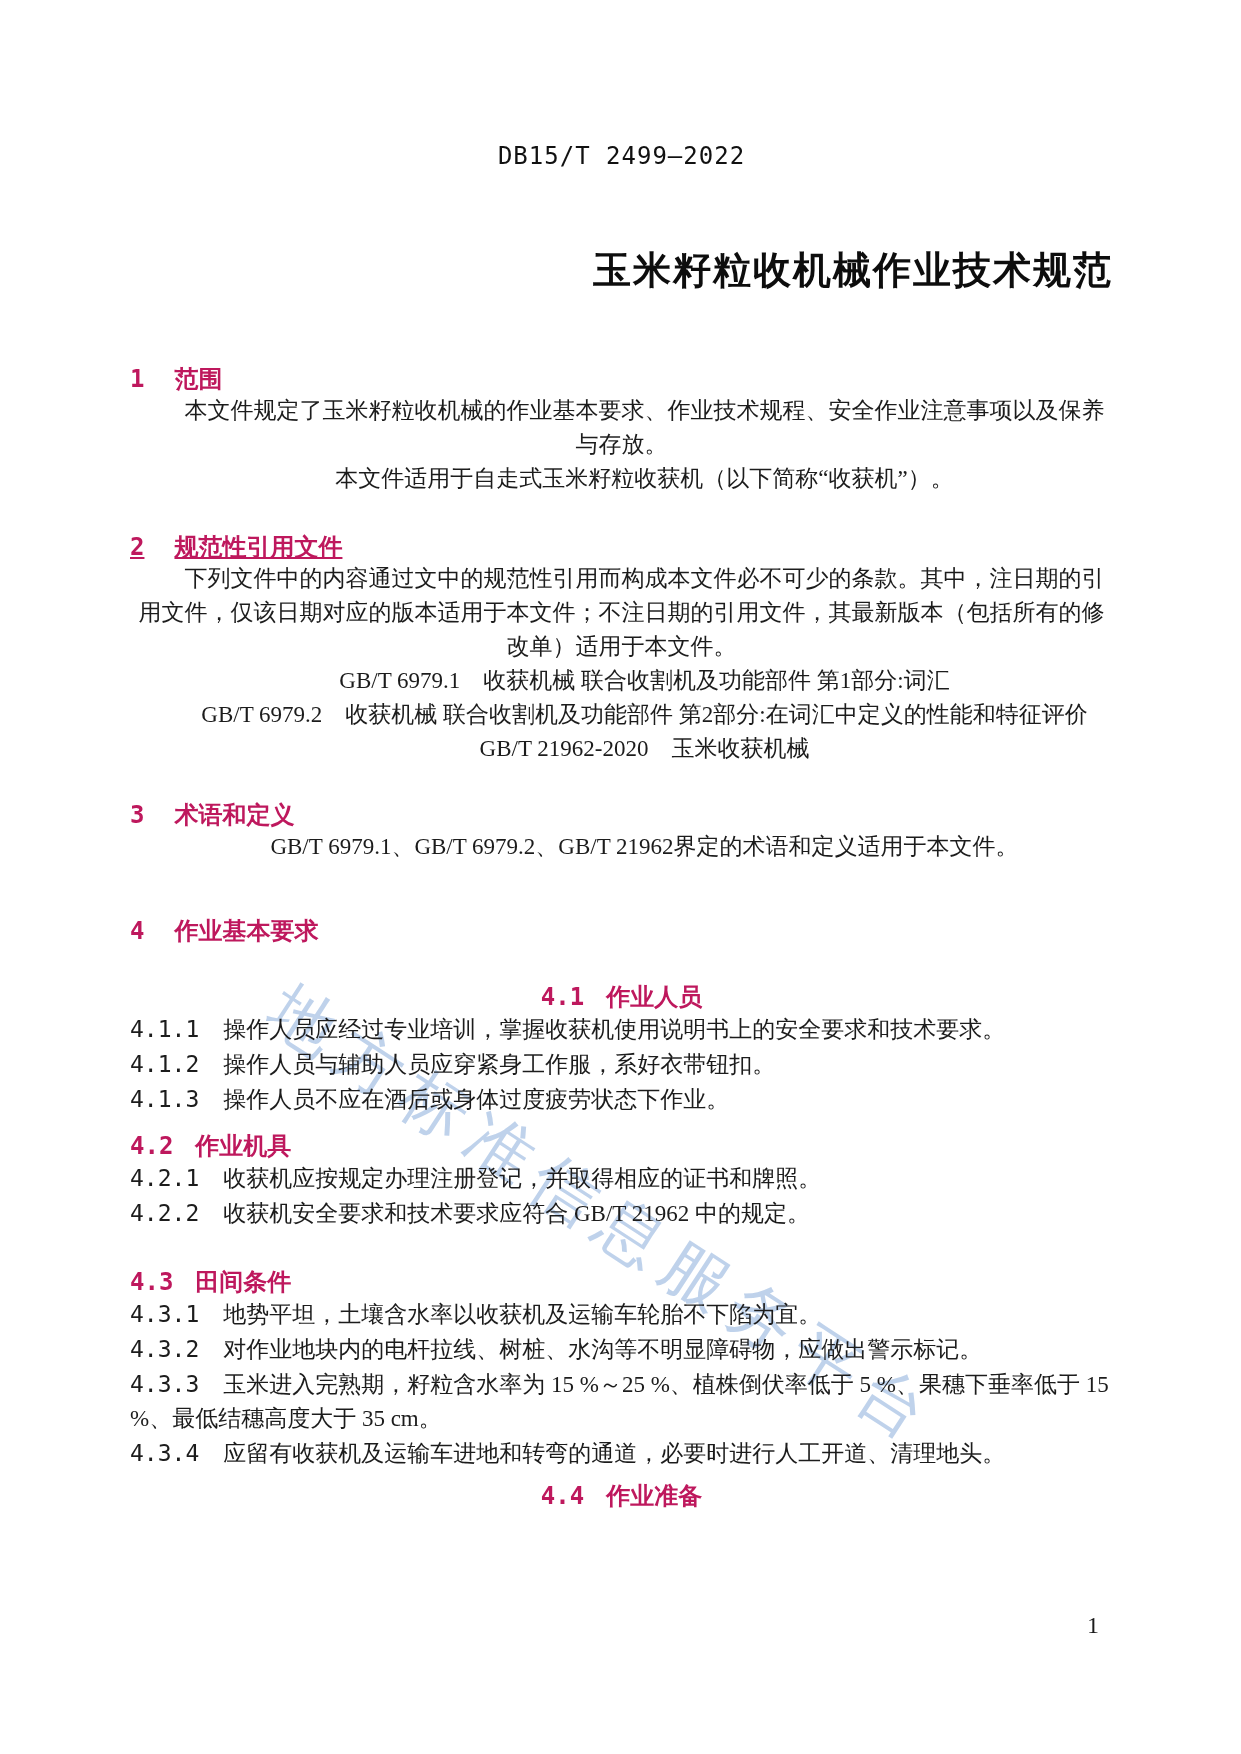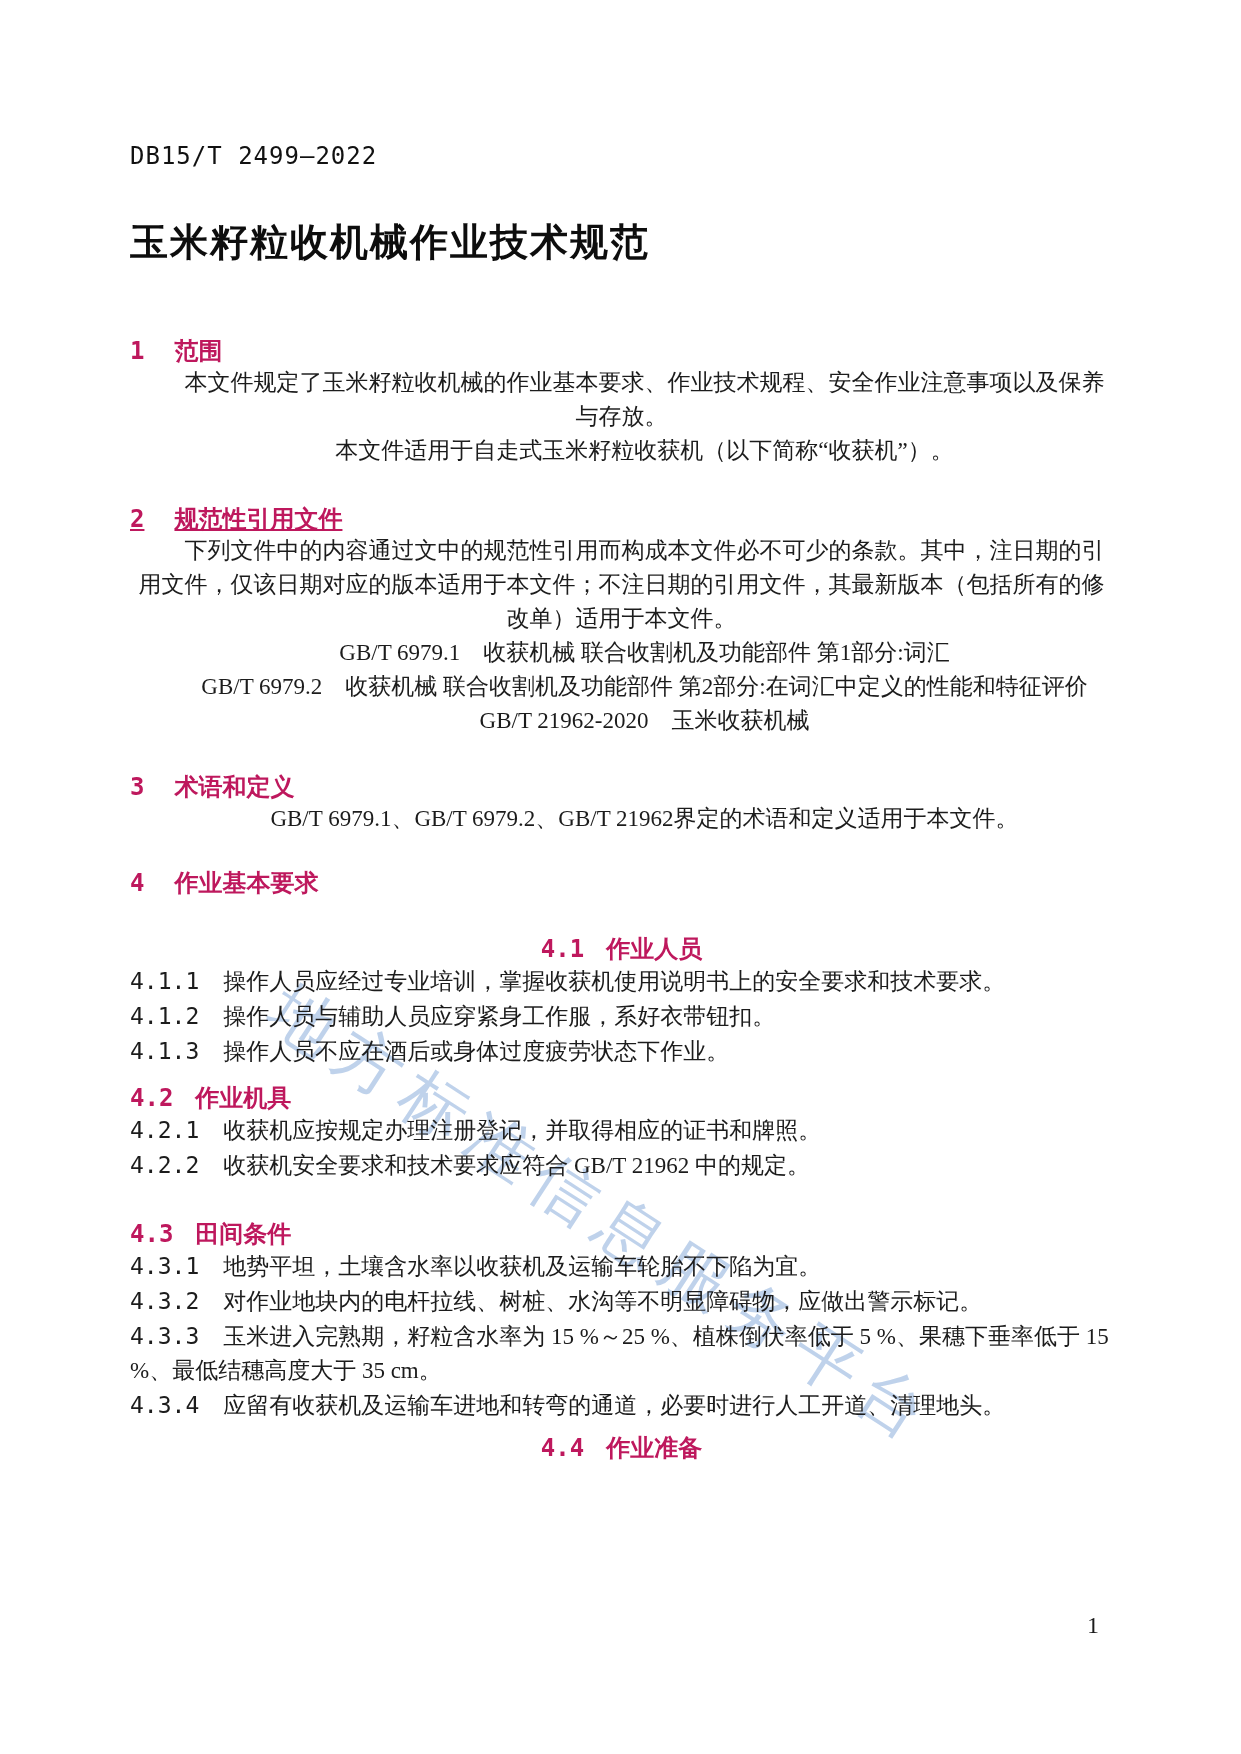--- a/index.html
+++ b/index.html
@@ -9,30 +9,30 @@
     height: 1754px;
     margin: 0 auto;
     background: #ffffff;
     overflow: hidden;
     box-sizing: border-box;
     padding: 142px 128px 0 130px;
     color: #1c1c1c;
   }
   .content { position: relative; z-index: 1; }
   .doc-header {
-    text-align: left;
+    text-align: center;
     font-family: "DejaVu Sans Mono", monospace;
     font-size: 24px;
     line-height: 28px;
     color: #111;
     letter-spacing: 1px;
   }
   .doc-title {
-    margin-top: 48px;
-    text-align: left;
+    margin-top: 76px;
+    text-align: right;
     font-family: "Liberation Sans", sans-serif;
     font-weight: bold;
     font-size: 38px;
     line-height: 48px;
     color: #0d0d0d;
     letter-spacing: 2px;
   }
   .h1, .h2 {
     font-family: "Liberation Sans", sans-serif;
     font-weight: bold;
@@ -51,21 +51,21 @@
     margin: 0;
     color: #1c1c1c;
   }
   .indent { text-indent: 2em; text-align: center; }
   .mt-title-1 { margin-top: 70px; }
   .mt-p1     { margin-top: 32px; }
   .mt-sec2   { margin-top: 36px; text-decoration: underline; }
   .mt-p2     { margin-top: 34px; }
   .mt-sec3   { margin-top: 34px; }
   .mt-p3     { margin-top: 30px; }
-  .mt-sec4   { margin-top: 32px; }
+  .mt-sec4   { margin-top: 52px; }
   .mt-sub41  { margin-top: 36px; text-align: center; }
   .mt-c41    { margin-top: 16px; }
   .mt-sub42  { margin-top: 14px; }
   .mt-c42    { margin-top: 16px; }
   .mt-sub43  { margin-top: 36px; }
   .mt-c43    { margin-top: 12px; }
   .mt-sub44  { margin-top: 10px; text-align: center; }
   .watermark {
     position: absolute;
     left: 300px;

